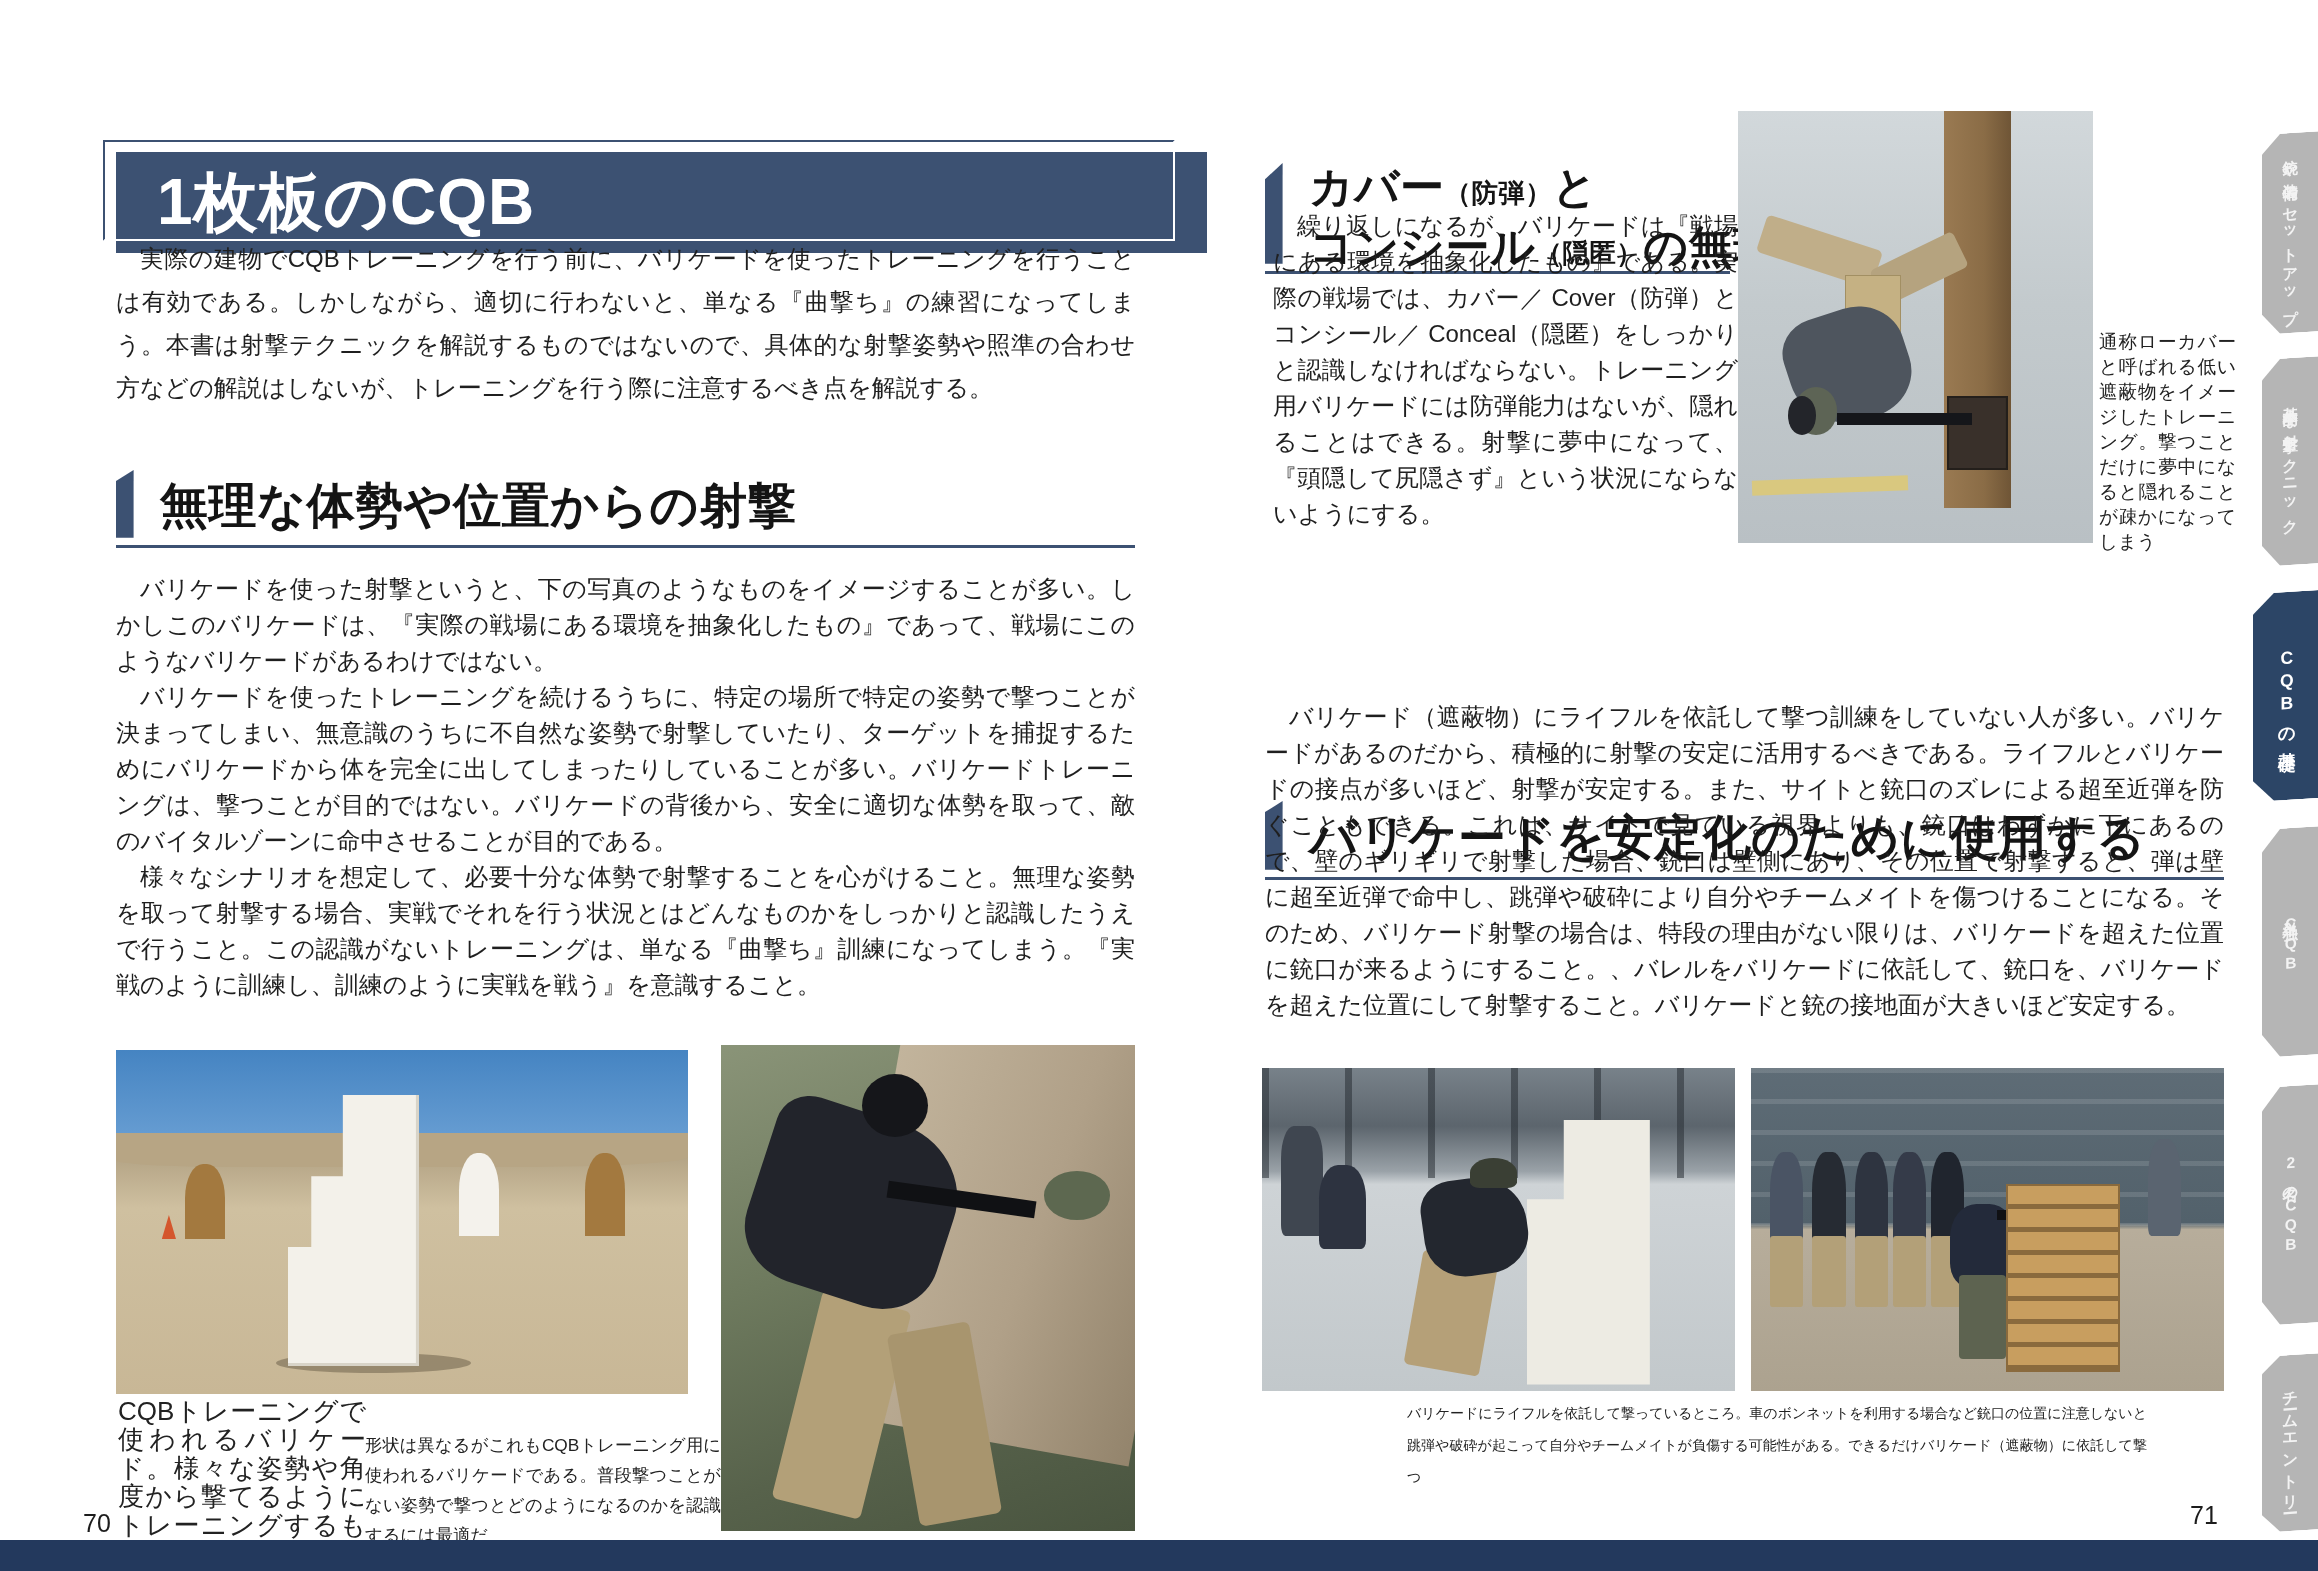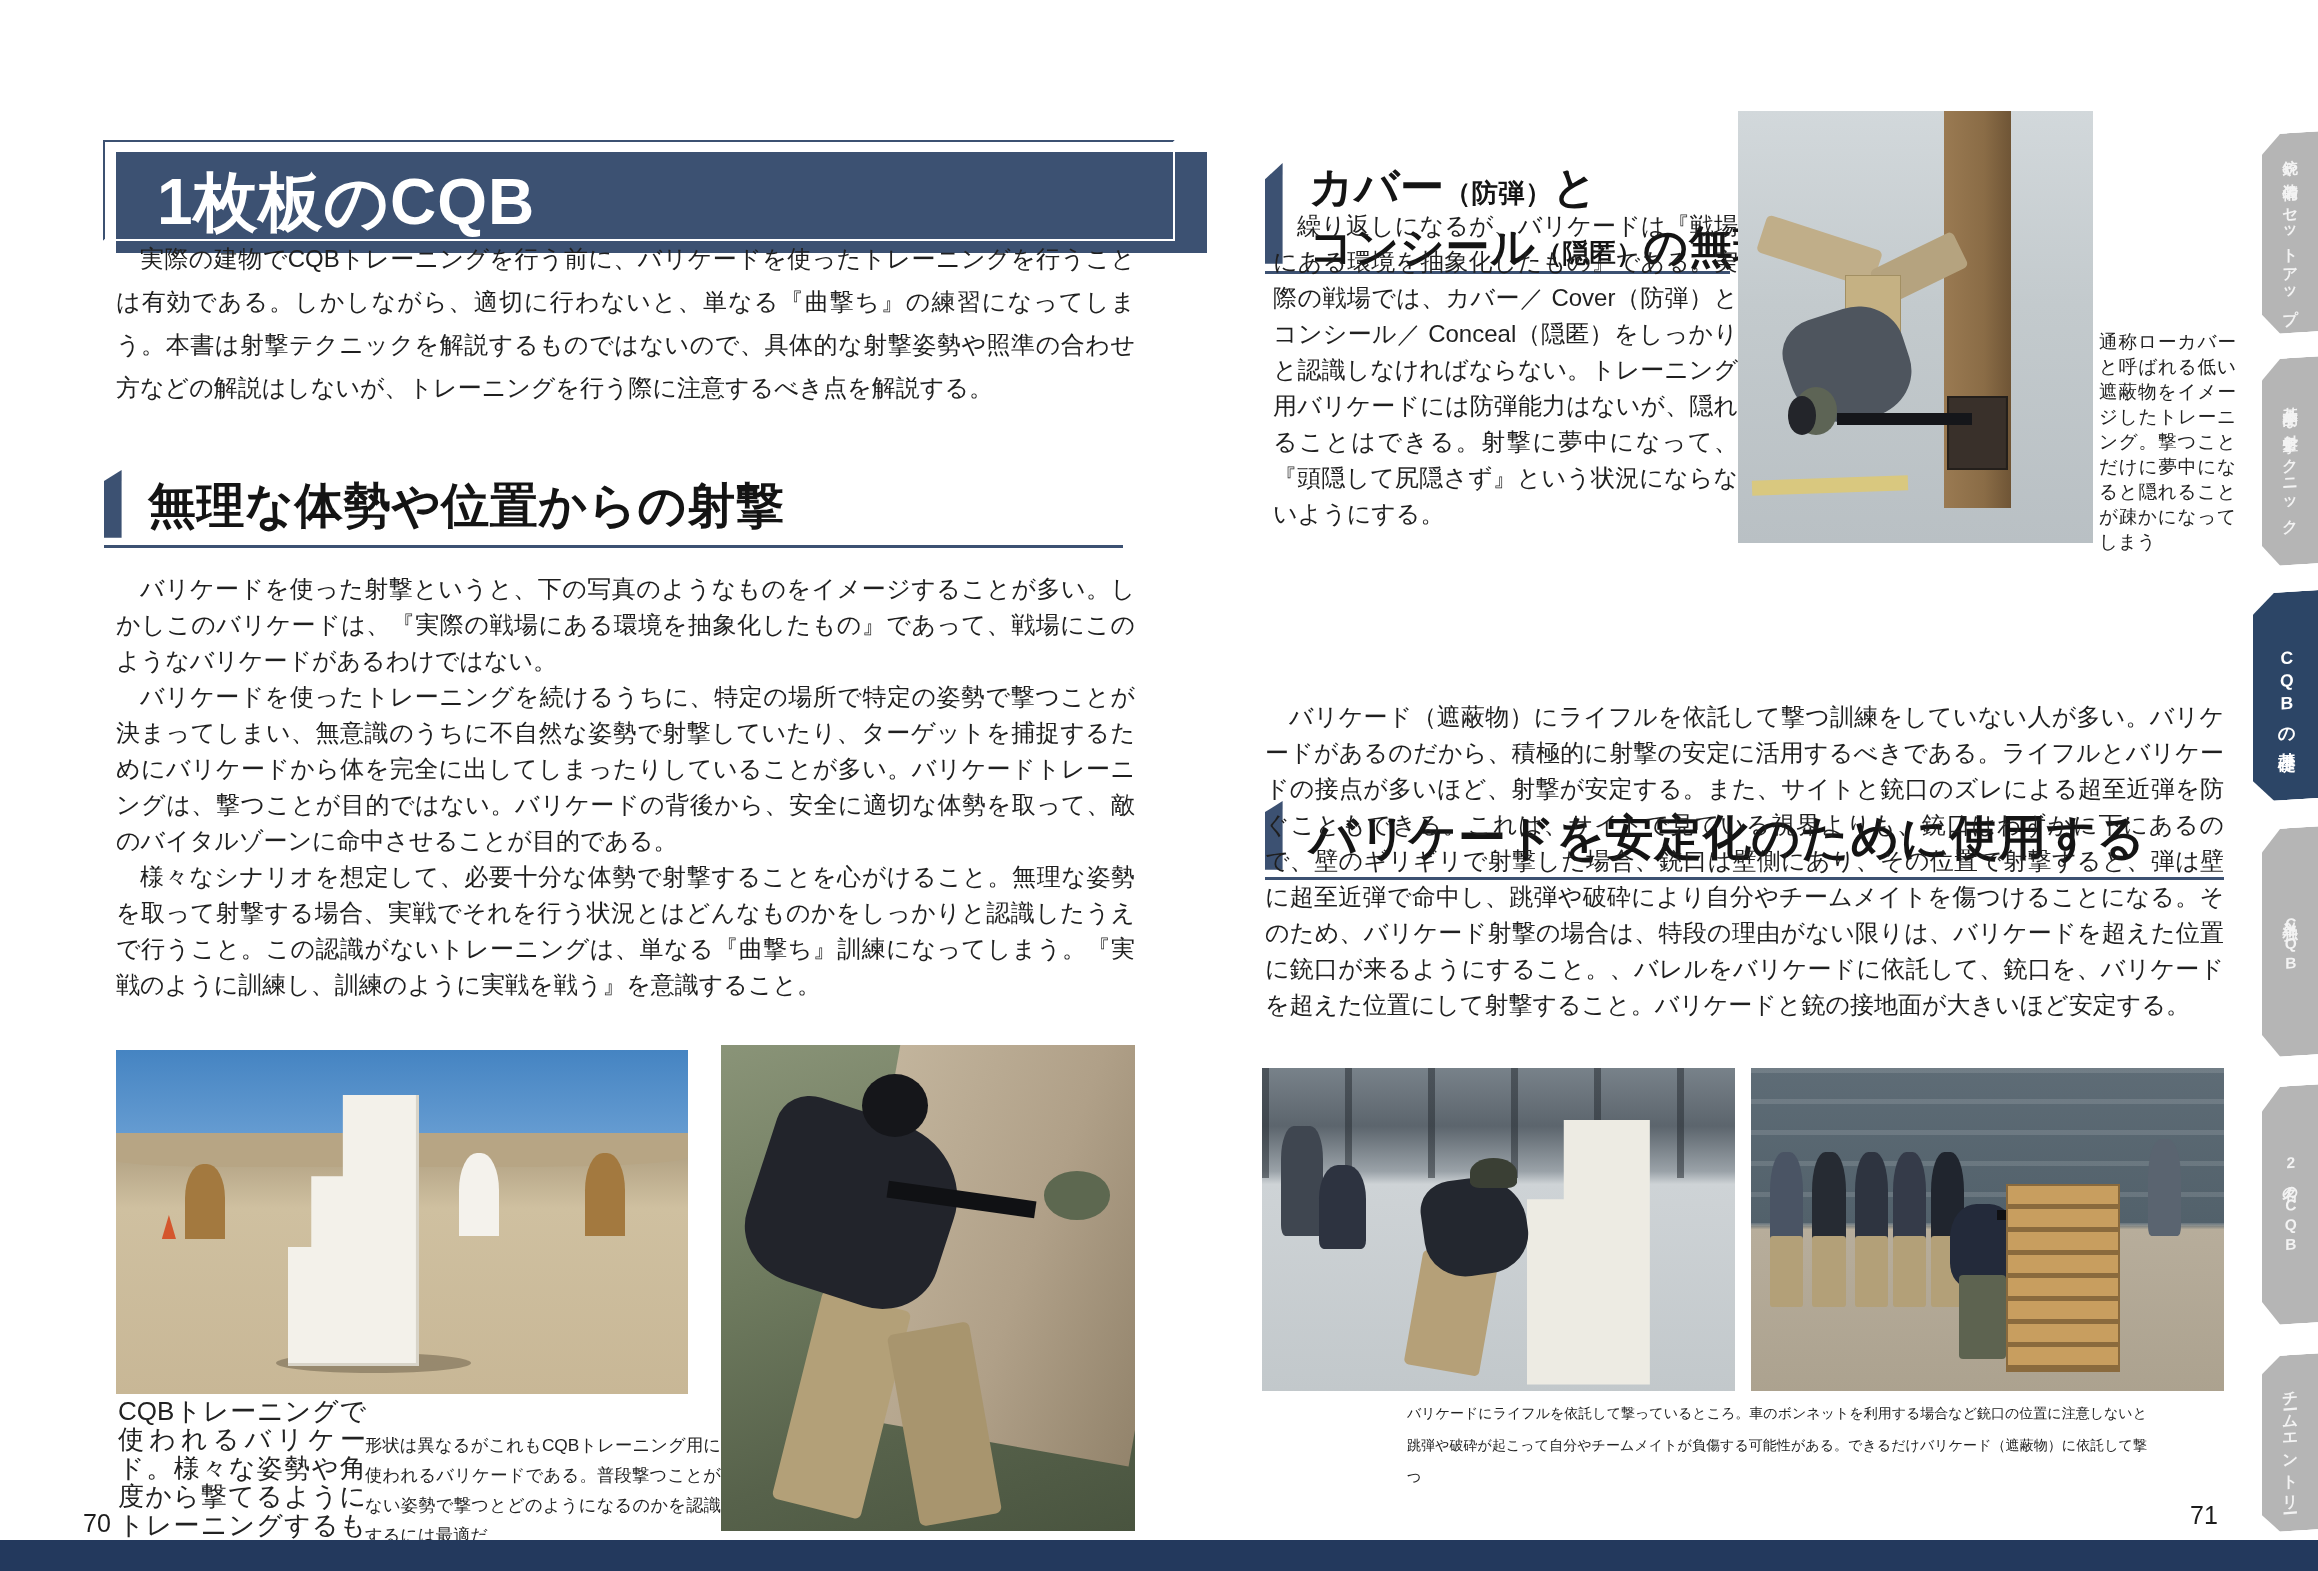--- a/index.html
+++ b/index.html
@@ -137,21 +137,21 @@
 <div class="abs title-banner">
   <span class="frame-a"></span>
   <span class="frame-b"></span>
   <span class="title-main">1枚板のCQB</span>
 </div>
 
 <div class="abs jtext" style="left:116px; top:237px; width:1019px; font-size:24px; line-height:43px;">
   <p>実際の建物でCQBトレーニングを行う前に、バリケードを使ったトレーニングを行うことは有効である。しかしながら、適切に行わないと、単なる『曲撃ち』の練習になってしまう。本書は射撃テクニックを解説するものではないので、具体的な射撃姿勢や照準の合わせ方などの解説はしないが、トレーニングを行う際に注意するべき点を解説する。</p>
 </div>
 
-<div class="abs sec-head" style="left:104px; top:467px; width:1019px; height:81px;">
+<div class="abs sec-head" style="left:116px; top:467px; width:1019px; height:81px;">
   <div class="hline" style="font-size:48px; line-height:78px;">無理な体勢や位置からの射撃</div>
 </div>
 
 <div class="abs jtext" style="left:116px; top:571px; width:1019px; font-size:24px; line-height:36px;">
   <p>バリケードを使った射撃というと、下の写真のようなものをイメージすることが多い。しかしこのバリケードは、『実際の戦場にある環境を抽象化したもの』であって、戦場にこのようなバリケードがあるわけではない。</p>
   <p>バリケードを使ったトレーニングを続けるうちに、特定の場所で特定の姿勢で撃つことが決まってしまい、無意識のうちに不自然な姿勢で射撃していたり、ターゲットを捕捉するためにバリケードから体を完全に出してしまったりしていることが多い。バリケードトレーニングは、撃つことが目的ではない。バリケードの背後から、安全に適切な体勢を取って、敵のバイタルゾーンに命中させることが目的である。</p>
   <p>様々なシナリオを想定して、必要十分な体勢で射撃することを心がけること。無理な姿勢を取って射撃する場合、実戦でそれを行う状況とはどんなものかをしっかりと認識したうえで行うこと。この認識がないトレーニングは、単なる『曲撃ち』訓練になってしまう。『実戦のように訓練し、訓練のように実戦を戦う』を意識すること。</p>
 </div>
 
 <div class="abs photo p1" style="left:116px; top:1050px; width:572px; height:344px;">

